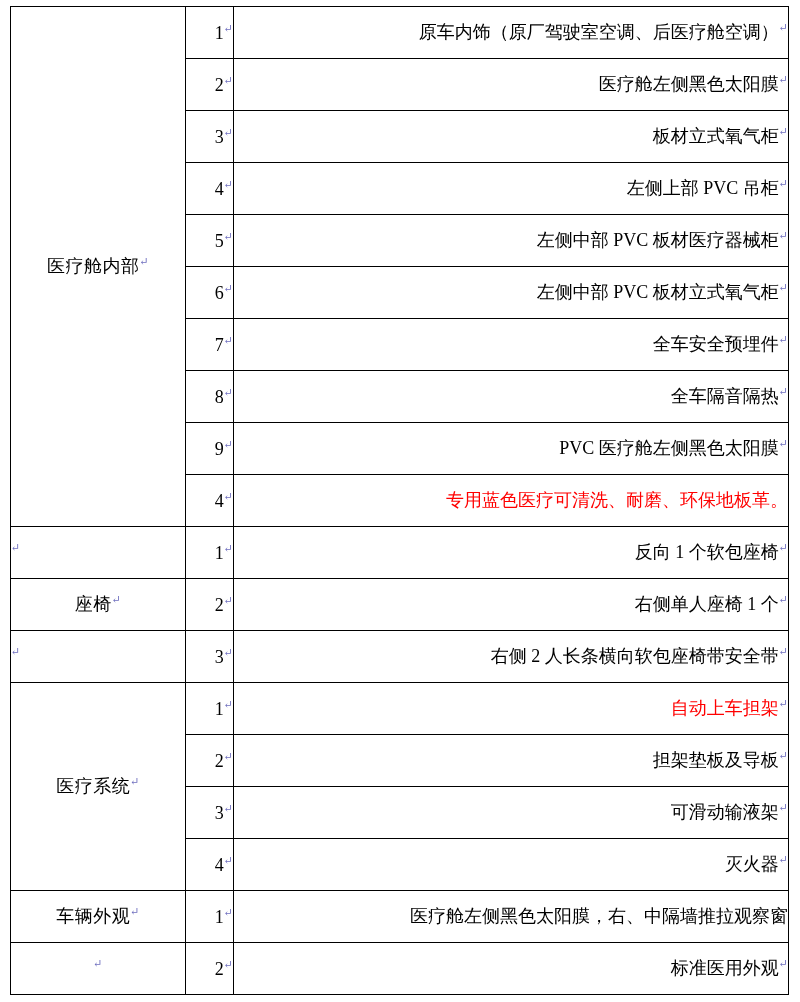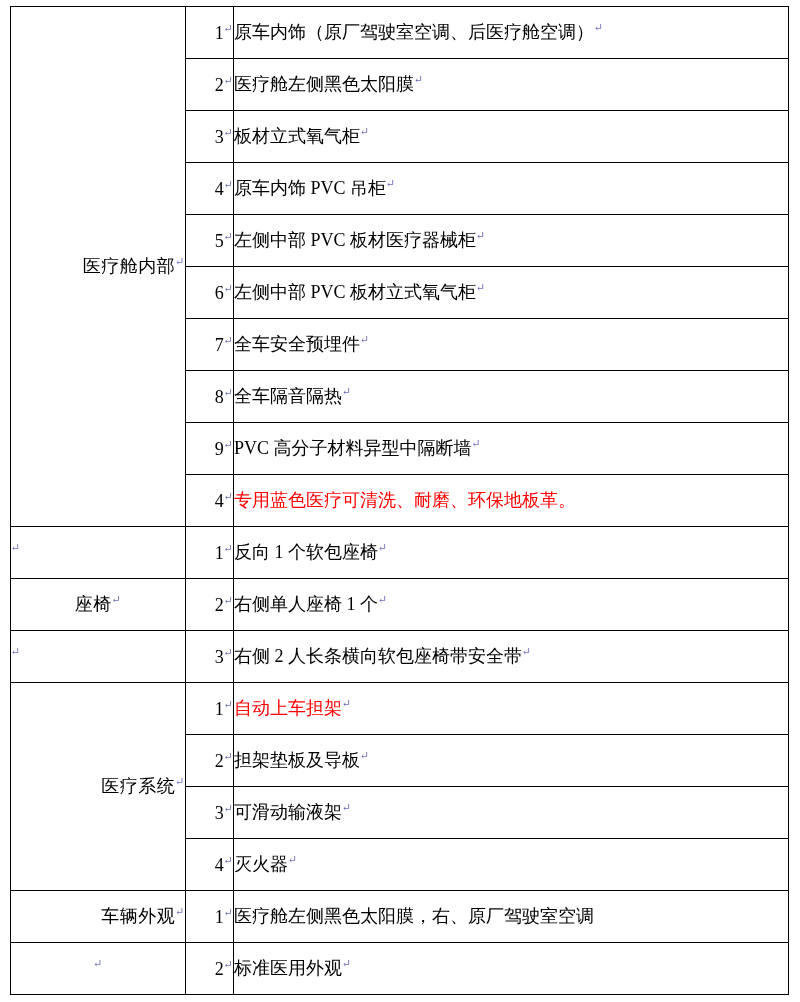--- a/index.html
+++ b/index.html
@@ -30,34 +30,34 @@
   table.spec-table td {
     border: 1px solid #000000;
     padding: 0;
     vertical-align: middle;
   }
   col.c-cat { width: 175px; }
   col.c-num { width: 48px; }
   col.c-desc { width: 555px; }
 
   .cat-cell {
-    text-align: right;
+    text-align: center;
     font-size: 18px;
     line-height: 1.35;
     padding: 6px 4px;
     letter-spacing: 0.5px;
   }
   .num-cell {
     text-align: right;
     font-size: 18px;
     padding: 6px 8px 6px 4px;
     white-space: nowrap;
   }
   .desc-cell {
-    text-align: left;
+    text-align: right;
     font-size: 18px;
     padding: 6px 6px 6px 10px;
     line-height: 1.4;
   }
   .row-h { height: 52px; }
   .red {
     color: #ff0000;
     margin-left: 6px;
   }
   .mark {
@@ -97,41 +97,41 @@
       <tr class="row-h">
         <td class="num-cell"><span>2</span><span class="mark">↵</span></td>
         <td class="desc-cell"><span>医疗舱左侧黑色太阳膜</span><span class="mark">↵</span></td>
       </tr>
       <tr class="row-h">
         <td class="num-cell"><span>3</span><span class="mark">↵</span></td>
         <td class="desc-cell"><span>板材立式氧气柜</span><span class="mark">↵</span></td>
       </tr>
       <tr class="row-h">
         <td class="num-cell"><span>4</span><span class="mark">↵</span></td>
-        <td class="desc-cell"><span>原车内饰 PVC 吊柜</span><span class="mark">↵</span></td>
+        <td class="desc-cell"><span>左侧上部 PVC 吊柜</span><span class="mark">↵</span></td>
       </tr>
       <tr class="row-h">
         <td class="num-cell"><span>5</span><span class="mark">↵</span></td>
         <td class="desc-cell"><span>左侧中部 PVC 板材医疗器械柜</span><span class="mark">↵</span></td>
       </tr>
       <tr class="row-h">
         <td class="num-cell"><span>6</span><span class="mark">↵</span></td>
         <td class="desc-cell"><span>左侧中部 PVC 板材立式氧气柜</span><span class="mark">↵</span></td>
       </tr>
       <tr class="row-h">
         <td class="num-cell"><span>7</span><span class="mark">↵</span></td>
         <td class="desc-cell"><span>全车安全预埋件</span><span class="mark">↵</span></td>
       </tr>
       <tr class="row-h">
         <td class="num-cell"><span>8</span><span class="mark">↵</span></td>
         <td class="desc-cell"><span>全车隔音隔热</span><span class="mark">↵</span></td>
       </tr>
       <tr class="row-h">
         <td class="num-cell"><span>9</span><span class="mark">↵</span></td>
-        <td class="desc-cell"><span>PVC 高分子材料异型中隔断墙</span><span class="mark">↵</span></td>
+        <td class="desc-cell"><span>PVC 医疗舱左侧黑色太阳膜</span><span class="mark">↵</span></td>
       </tr>
       <tr class="row-h">
         <td class="num-cell"><span>4</span><span class="mark">↵</span></td>
         <td class="desc-cell red"><span>专用蓝色医疗可清洗、耐磨、环保地板革。</span></td>
       </tr>
 
       <tr class="row-h">
         <td class="cat-cell blank-cat"><span class="mark">↵</span></td>
         <td class="num-cell"><span>1</span><span class="mark">↵</span></td>
         <td class="desc-cell"><span>反向 1 个软包座椅</span><span class="mark">↵</span></td>
@@ -161,21 +161,21 @@
         <td class="desc-cell"><span>可滑动输液架</span><span class="mark">↵</span></td>
       </tr>
       <tr class="row-h">
         <td class="num-cell"><span>4</span><span class="mark">↵</span></td>
         <td class="desc-cell"><span>灭火器</span><span class="mark">↵</span></td>
       </tr>
 
       <tr class="row-h">
         <td class="cat-cell"><span class="cat-inline">车辆外观</span><span class="mark">↵</span></td>
         <td class="num-cell"><span>1</span><span class="mark">↵</span></td>
-        <td class="desc-cell"><span>医疗舱左侧黑色太阳膜，右、原厂驾驶室空调</span></td>
+        <td class="desc-cell"><span>医疗舱左侧黑色太阳膜，右、中隔墙推拉观察窗</span></td>
       </tr>
       <tr class="row-h">
         <td class="cat-cell blank-cat" style="text-align:center;"><span class="mark">↵</span></td>
         <td class="num-cell"><span>2</span><span class="mark">↵</span></td>
         <td class="desc-cell"><span>标准医用外观</span><span class="mark">↵</span></td>
       </tr>
 
     </tbody>
   </table>
 </div>

